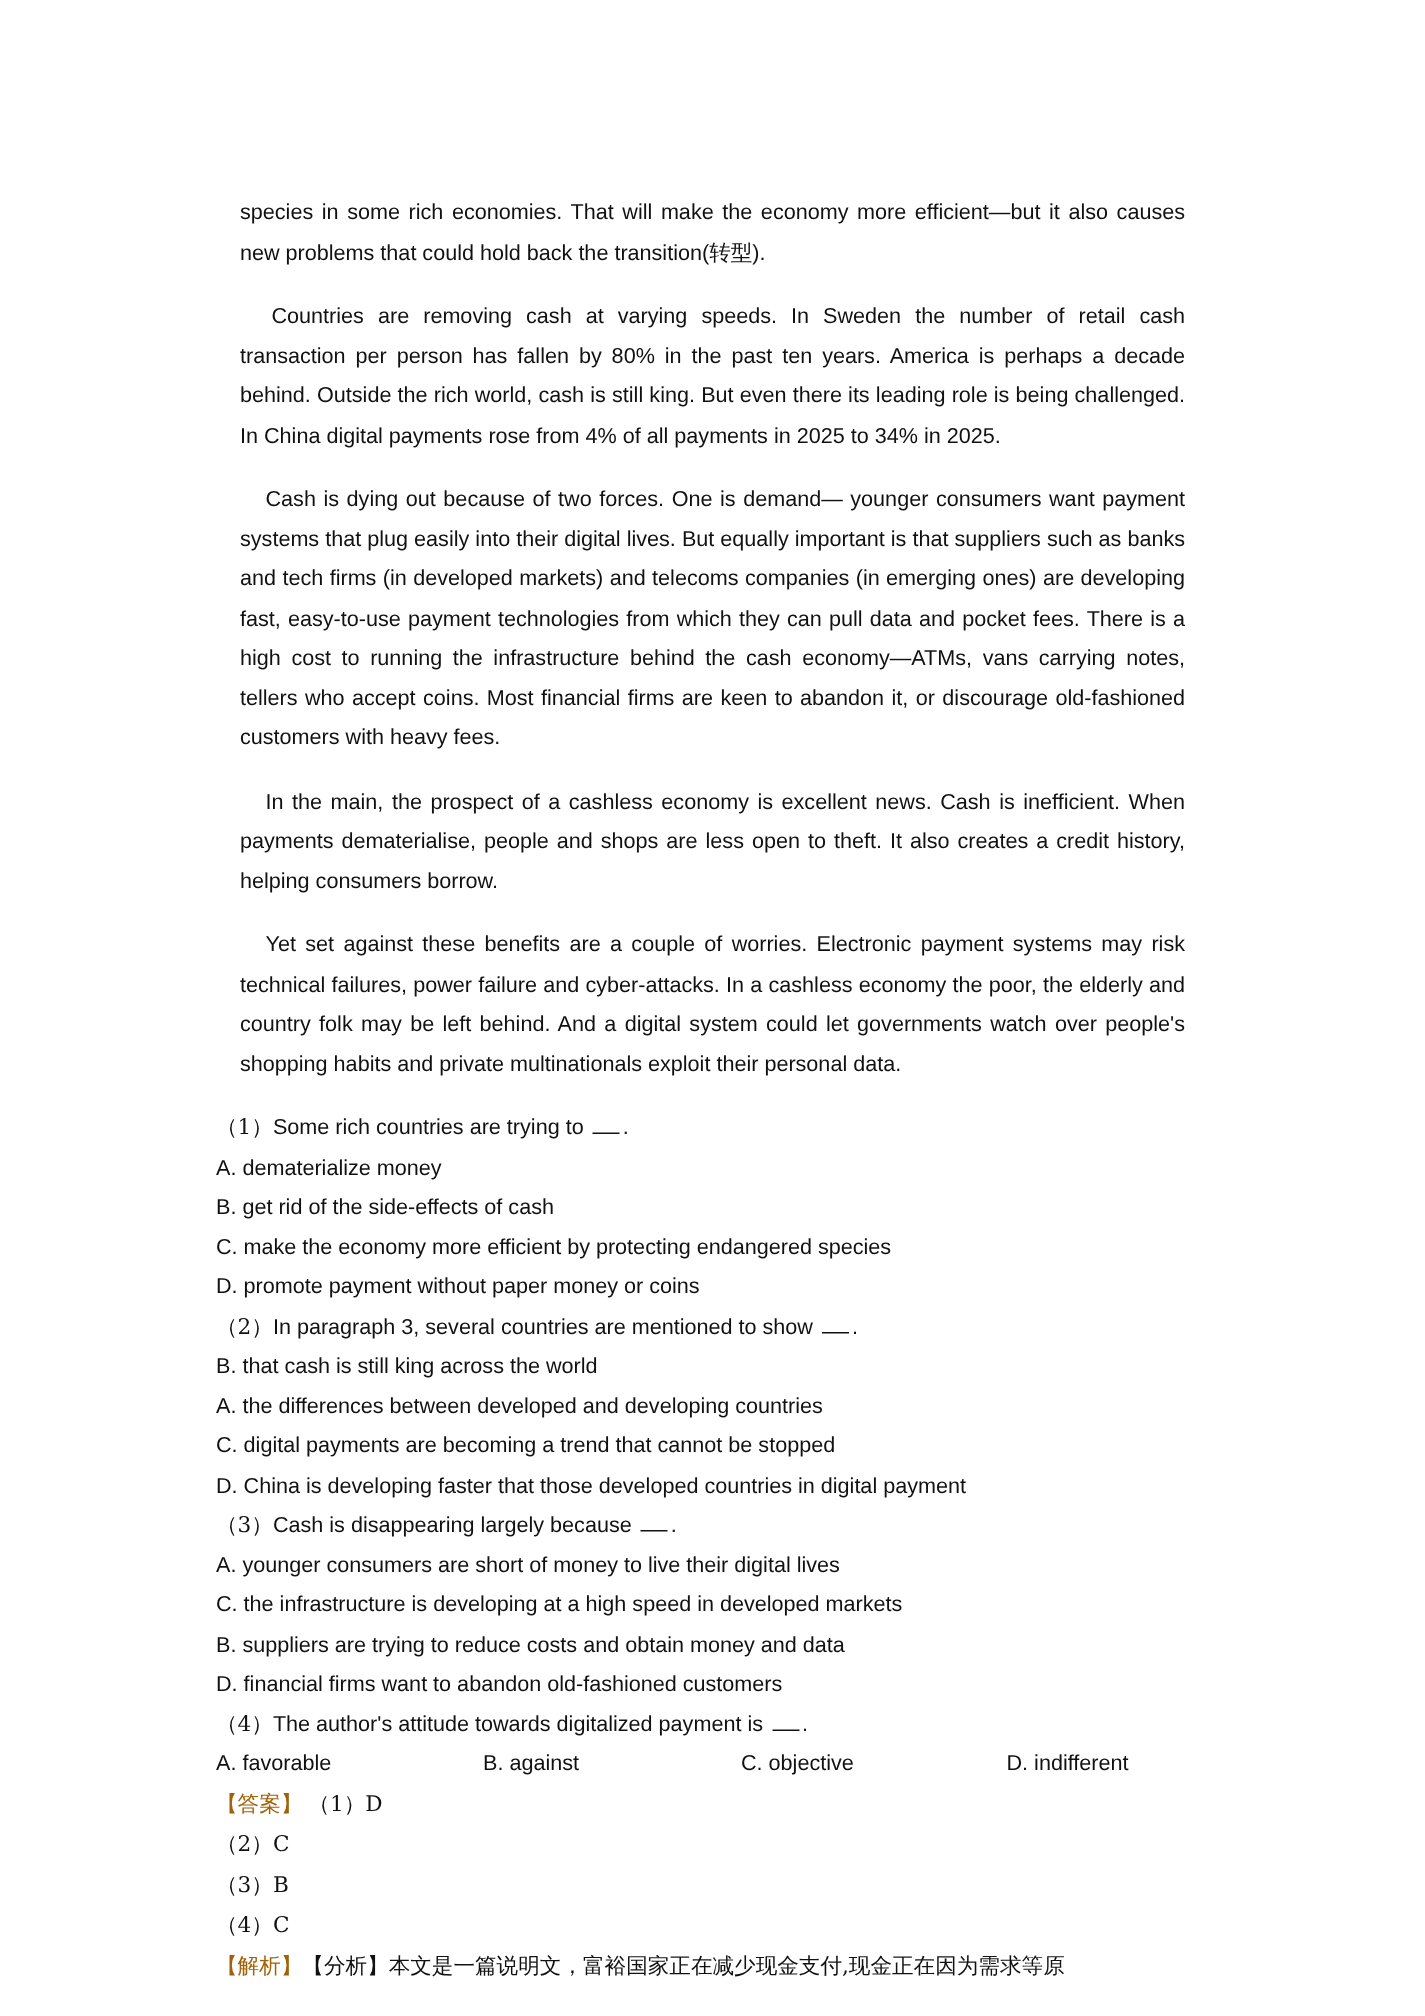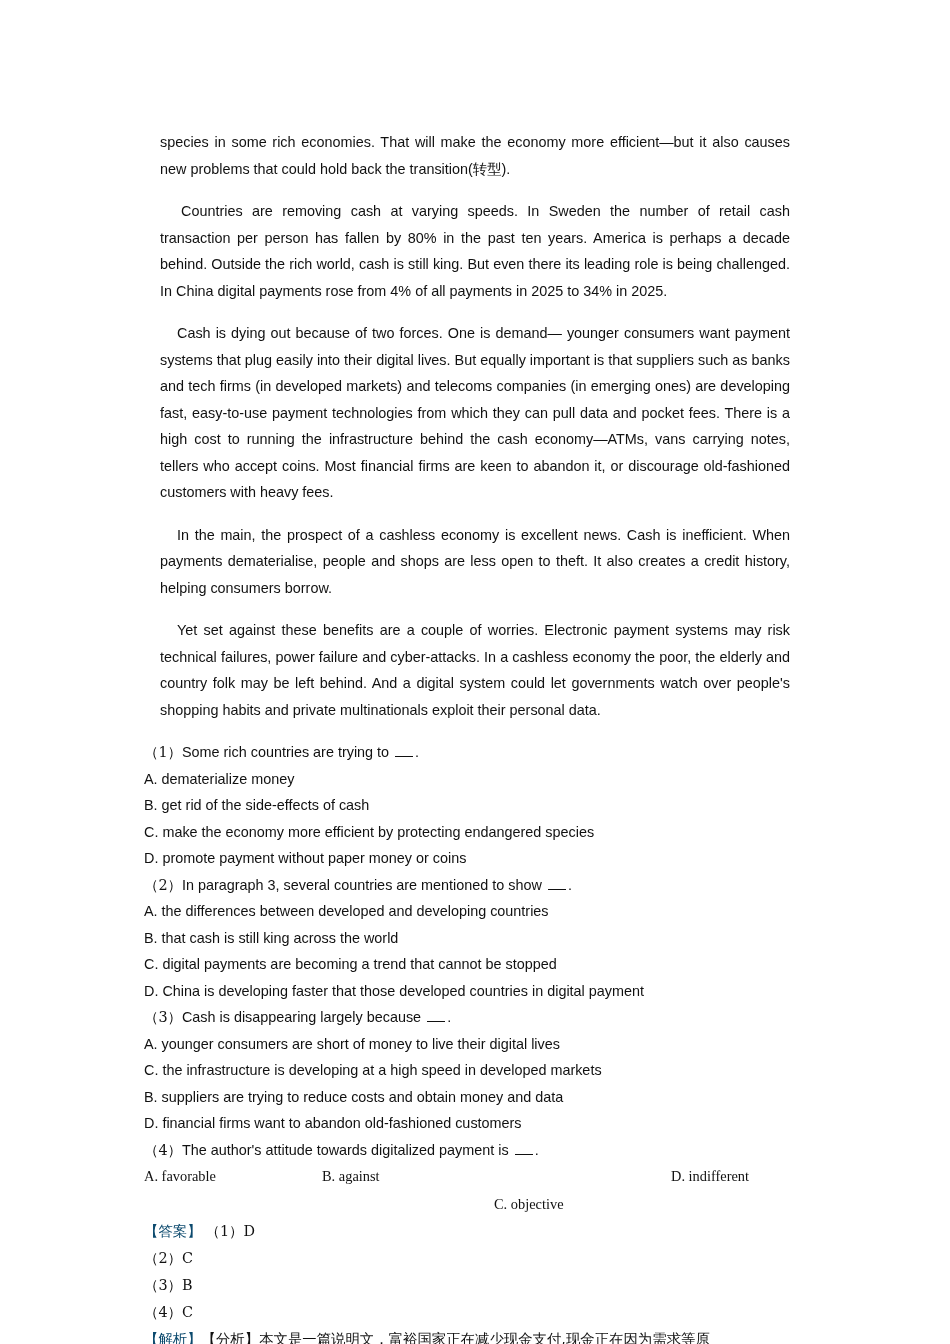--- a/index.html
+++ b/index.html
@@ -15,26 +15,26 @@
     .p { margin: 16px; text-align: justify; text-align-last: left; }
     .indent { text-indent: 17px; }
     .indent2 { text-indent: 21px; }
     .line { margin: 0; white-space: nowrap; }
     .q { margin: 0; white-space: nowrap; text-indent: 0; }
     .blank {
       display: inline-block; min-width: 18px; border-bottom: 1.5px solid #111;
       height: 12px; vertical-align: baseline; margin: 0 2px;
     }
     .row4 { display: flex; margin: 0; }
-    .row4 span { display: inline-block; font-family: Liberation Serif, serif; }
+    .row4 span { display: inline-block; }
     .opt-a { width: 178px; }
     .opt-b { width: 172px; }
-    .opt-c { width: 177px; margin-top: 28px; }
+    .opt-c { width: 177px; }
     .tag {
-      color: #0c4a6e; font-family: "DejaVu Serif", "Liberation Serif", serif;
+      color: #a16207; font-family: "DejaVu Serif", "Liberation Serif", serif;
       font-size: 14.4px;
     }
     .cn { font-family: "DejaVu Serif", "Liberation Serif", serif; }
     .ans { margin: 0; line-height: 27px; }
   </style>
 </head>
 <body>
 
 <div class="page">
 
@@ -44,22 +44,22 @@
   <p class="p indent">In the main, the prospect of a cashless economy is excellent news. Cash is inefficient. When payments dematerialise, people and shops are less open to theft. It also creates a credit history, helping consumers borrow.</p>
   <p class="p indent">Yet set against these benefits are a couple of worries. Electronic payment systems may risk technical failures, power failure and cyber-attacks. In a cashless economy the poor, the elderly and country folk may be left behind. And a digital system could let governments watch over people's shopping habits and private multinationals exploit their personal data.</p>
 
   <p class="q"><span class="cn">（1）</span><span>Some rich countries are trying to</span> <span class="blank"></span><span>.</span></p>
   <p class="line">A. dematerialize money</p>
   <p class="line">B. get rid of the side-effects of cash</p>
   <p class="line">C. make the economy more efficient by protecting endangered species</p>
   <p class="line">D. promote payment without paper money or coins</p>
 
   <p class="q"><span class="cn">（2）</span><span>In paragraph 3, several countries are mentioned to show</span> <span class="blank"></span><span>.</span></p>
+  <p class="line">B. that cash is still king across the world</p>
   <p class="line">A. the differences between developed and developing countries</p>
-  <p class="line">B. that cash is still king across the world</p>
   <p class="line">C. digital payments are becoming a trend that cannot be stopped</p>
   <p class="line">D. China is developing faster that those developed countries in digital payment</p>
 
   <p class="q"><span class="cn">（3）</span><span>Cash is disappearing largely because</span> <span class="blank"></span><span>.</span></p>
   <p class="line">A. younger consumers are short of money to live their digital lives</p>
   <p class="line">C. the infrastructure is developing at a high speed in developed markets</p>
   <p class="line">B. suppliers are trying to reduce costs and obtain money and data</p>
   <p class="line">D. financial firms want to abandon old-fashioned customers</p>
 
   <p class="q"><span class="cn">（4）</span><span>The author's attitude towards digitalized payment is</span> <span class="blank"></span><span>.</span></p>

